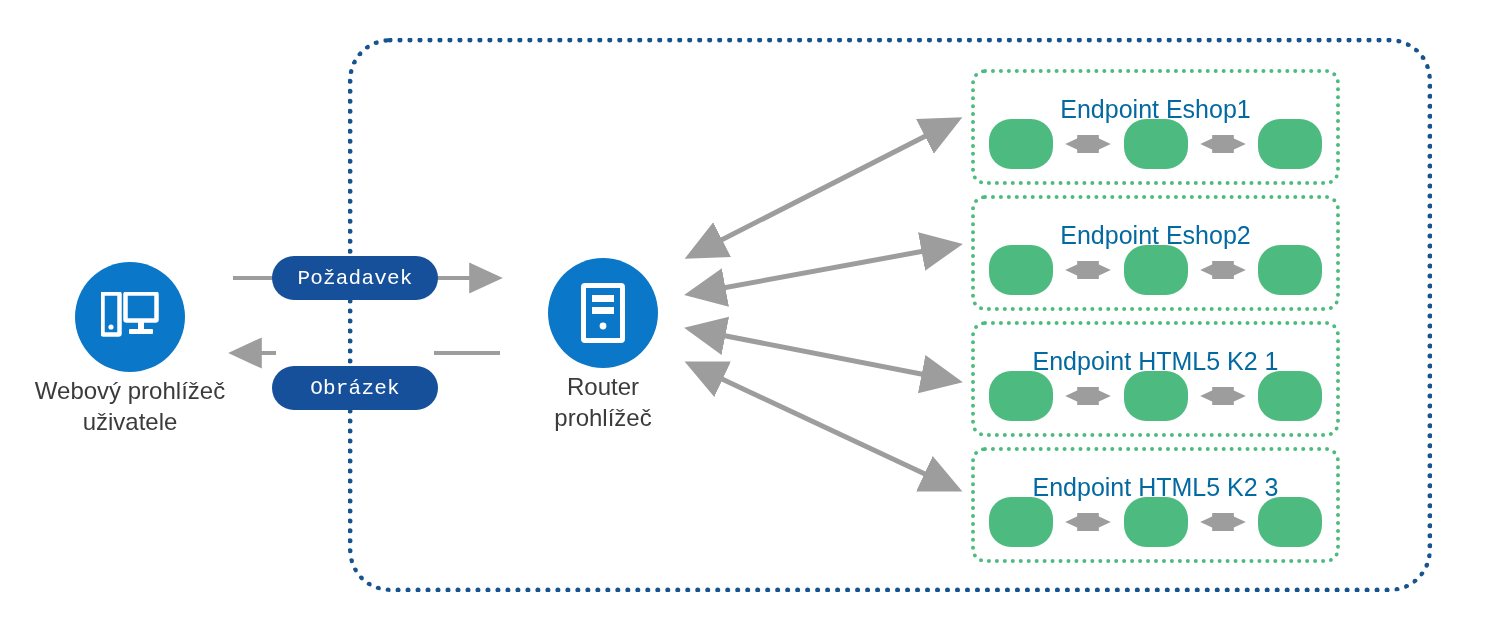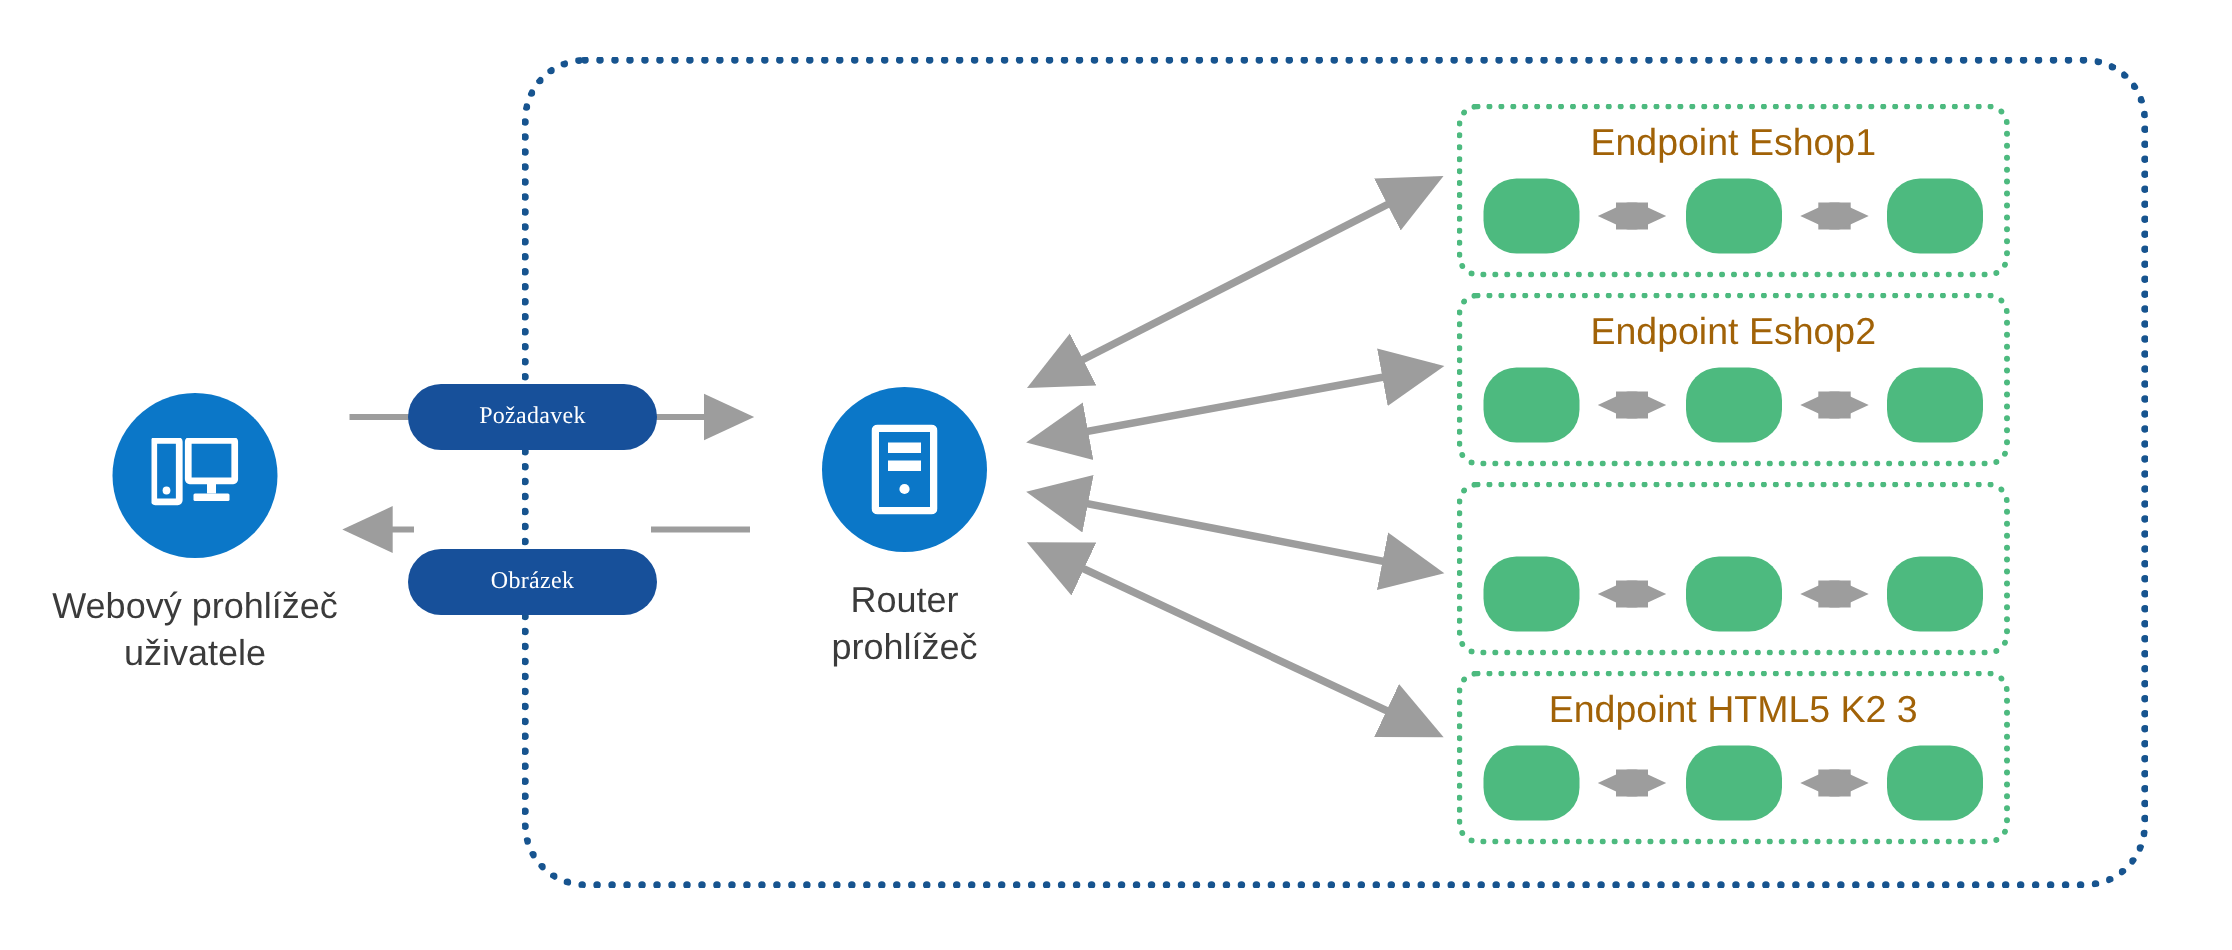--- a/index.html
+++ b/index.html
@@ -49,66 +49,66 @@
     width: 110px;
     height: 110px;
     border-radius: 50%;
     background: #0B77C8;
     margin: 0 auto;
     display: flex;
     align-items: center;
     justify-content: center;
   }
   .node .caption {
-    margin-top: 18px;
+    margin-top: 4px;
     font-size: 24px;
     line-height: 1.28;
     color: #3b3b3b;
     white-space: pre-line;
     font-family: "Liberation Sans", sans-serif;
   }
   #browser-node { left: 20px; top: 262px; width: 220px; }
   #router-node  { left: 518px; top: 258px; width: 170px; }
 
   
   .link-pill {
     position: absolute;
     height: 44px;
     border-radius: 22px;
     background: #17509A;
     color: #ffffff;
     display: flex;
     align-items: center;
     justify-content: center;
-    font-size: 16px;
+    font-size: 21px;
     letter-spacing: .2px;
     padding: 0 22px;
     box-sizing: border-box;
-    font-family: Liberation Serif, serif;
+    font-family: Liberation Mono, monospace;
   }
   #pill-request { left: 272px; top: 256px; width: 166px; }
   #pill-image   { left: 272px; top: 331px; width: 166px; margin-top: 35px; }
 
   
   .endpoint-box {
     position: absolute;
     left: 971px;
     width: 369px;
     height: 116px;
     border: 4px dotted #4DBA7F;
     border-radius: 14px;
     box-sizing: border-box;
   }
   .endpoint-title {
     position: absolute;
-    top: 8px;
+    top: 22px;
     left: 0;
     width: 100%;
     text-align: center;
-    color: #a16207;
+    color: #0369a1;
     font-size: 25px;
     font-family: "Liberation Sans", sans-serif;
     white-space: nowrap;
   }
   .endpoint-row {
     position: absolute;
     bottom: 11px;
     left: 14px;
     right: 14px;
     height: 52px;
@@ -237,20 +237,21 @@
       </svg>
       <div class="svc-pill"></div>
       <svg class="svc-link" viewBox="0 0 52 18">
         <line x1="8" y1="9" x2="44" y2="9" stroke="#9D9D9D" stroke-width="4" marker-start="url(#ah-l)" marker-end="url(#ah-r)"></line>
       </svg>
       <div class="svc-pill"></div>
     </div>
   </div>
 
   <div class="endpoint-box" id="ep-2">
+    <div class="endpoint-title">Endpoint HTML5 K2 1</div>
     <div class="endpoint-row">
       <div class="svc-pill"></div>
       <svg class="svc-link" viewBox="0 0 52 18">
         <line x1="8" y1="9" x2="44" y2="9" stroke="#9D9D9D" stroke-width="4" marker-start="url(#ah-l)" marker-end="url(#ah-r)"></line>
       </svg>
       <div class="svc-pill"></div>
       <svg class="svc-link" viewBox="0 0 52 18">
         <line x1="8" y1="9" x2="44" y2="9" stroke="#9D9D9D" stroke-width="4" marker-start="url(#ah-l)" marker-end="url(#ah-r)"></line>
       </svg>
       <div class="svc-pill"></div>

